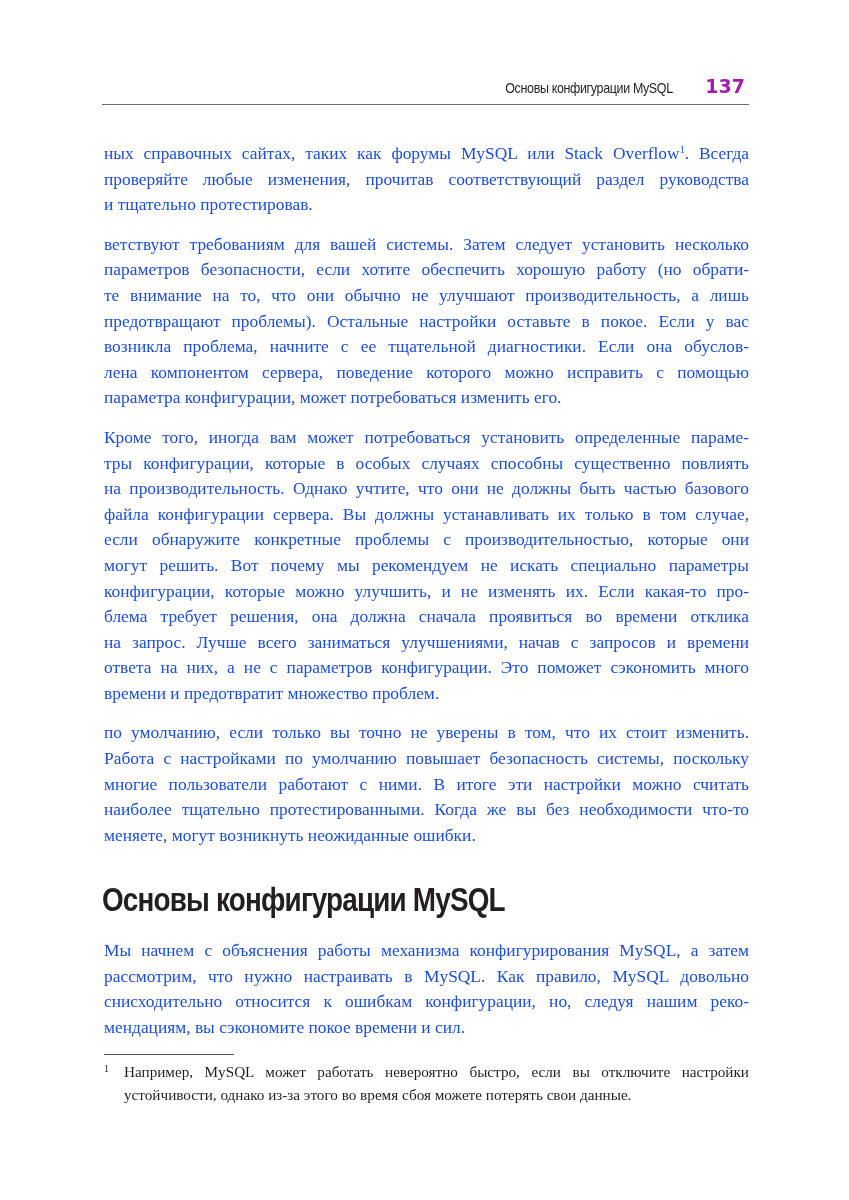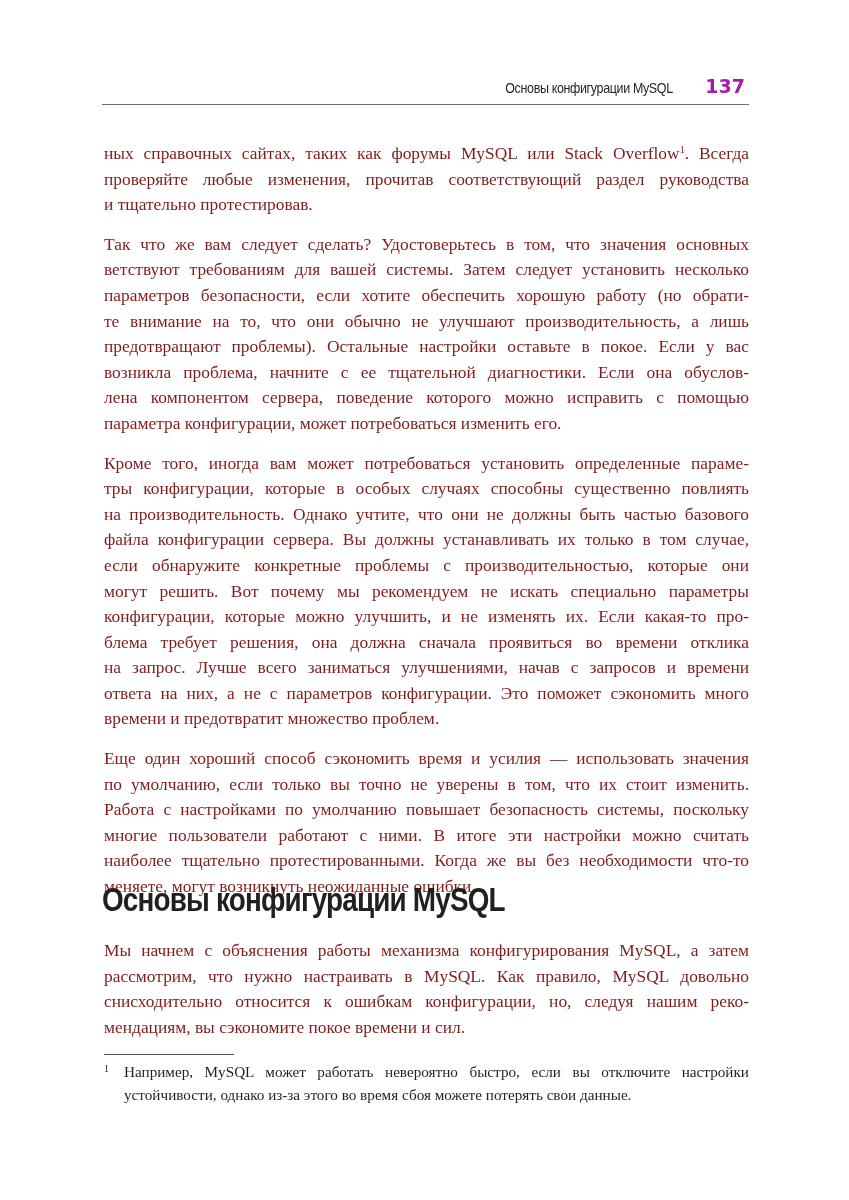--- a/index.html
+++ b/index.html
@@ -13,21 +13,21 @@
       font-family: "Liberation Sans", sans-serif; font-size: 14.5px; letter-spacing: -0.4px;
       transform: scaleX(0.86); transform-origin: right center; color: #231f20;
     }
     .page-number {
       position: absolute; right: 4px; top: 3px;
       font-family: "DejaVu Sans", sans-serif; font-weight: bold; font-size: 19px; color: #a21caf;
     }
     .body-text {
       position: absolute; left: 104px; width: 645px;
       font-family: "Liberation Serif", serif; font-size: 17.4px; line-height: 25.6px;
-      color: #7f1d1d;
+      color: #1d4ed8;
     }
     .para { margin: 0 0 14px 0; }
     .line { display: block; white-space: nowrap; text-align: justify; text-align-last: justify; }
     .line.last { text-align-last: left; }
     sup.fnref { font-size: 10px; vertical-align: 6px; line-height: 0; }
     .section-heading {
       position: absolute; left: 102px; top: 880px;
       font-family: "Liberation Sans", sans-serif; font-weight: bold; font-size: 34px;
       letter-spacing: -1px; transform: scaleX(0.82); transform-origin: left center; color: #231f20;
       margin: 0; white-space: nowrap;
@@ -48,21 +48,20 @@
   <span class="page-number">137</span>
 </div>
 
 <div class="body-text" style="top:141px;">
   <p class="para">
     <span class="line"><span>ных справочных сайтах, таких как форумы MySQL или Stack Overflow</span><sup class="fnref">1</sup><span>. Всегда</span></span>
     <span class="line">проверяйте любые изменения, прочитав соответствующий раздел руководства</span>
     <span class="line last">и тщательно протестировав.</span>
   </p>
   <p class="para">
-    <span class="line">Так что же вам следует сделать? Удостоверьтесь в том, что значения основных</span>
     <span class="line">ветствуют требованиям для вашей системы. Затем следует установить несколько</span>
     <span class="line">параметров безопасности, если хотите обеспечить хорошую работу (но обрати-</span>
     <span class="line">те внимание на то, что они обычно не улучшают производительность, а лишь</span>
     <span class="line">предотвращают проблемы). Остальные настройки оставьте в покое. Если у вас</span>
     <span class="line">возникла проблема, начните с ее тщательной диагностики. Если она обуслов-</span>
     <span class="line">лена компонентом сервера, поведение которого можно исправить с помощью</span>
     <span class="line last">параметра конфигурации, может потребоваться изменить его.</span>
   </p>
   <p class="para">
     <span class="line">Кроме того, иногда вам может потребоваться установить определенные параме-</span>
@@ -71,21 +70,20 @@
     <span class="line">файла конфигурации сервера. Вы должны устанавливать их только в том случае,</span>
     <span class="line">если обнаружите конкретные проблемы с производительностью, которые они</span>
     <span class="line">могут решить. Вот почему мы рекомендуем не искать специально параметры</span>
     <span class="line">конфигурации, которые можно улучшить, и не изменять их. Если какая-то про-</span>
     <span class="line">блема требует решения, она должна сначала проявиться во времени отклика</span>
     <span class="line">на запрос. Лучше всего заниматься улучшениями, начав с запросов и времени</span>
     <span class="line">ответа на них, а не с параметров конфигурации. Это поможет сэкономить много</span>
     <span class="line last">времени и предотвратит множество проблем.</span>
   </p>
   <p class="para">
-    <span class="line">Еще один хороший способ сэкономить время и усилия — использовать значения</span>
     <span class="line">по умолчанию, если только вы точно не уверены в том, что их стоит изменить.</span>
     <span class="line">Работа с настройками по умолчанию повышает безопасность системы, поскольку</span>
     <span class="line">многие пользователи работают с ними. В итоге эти настройки можно считать</span>
     <span class="line">наиболее тщательно протестированными. Когда же вы без необходимости что-то</span>
     <span class="line last">меняете, могут возникнуть неожиданные ошибки.</span>
   </p>
 </div>
 
 <h2 class="section-heading">Основы конфигурации MySQL</h2>
 

